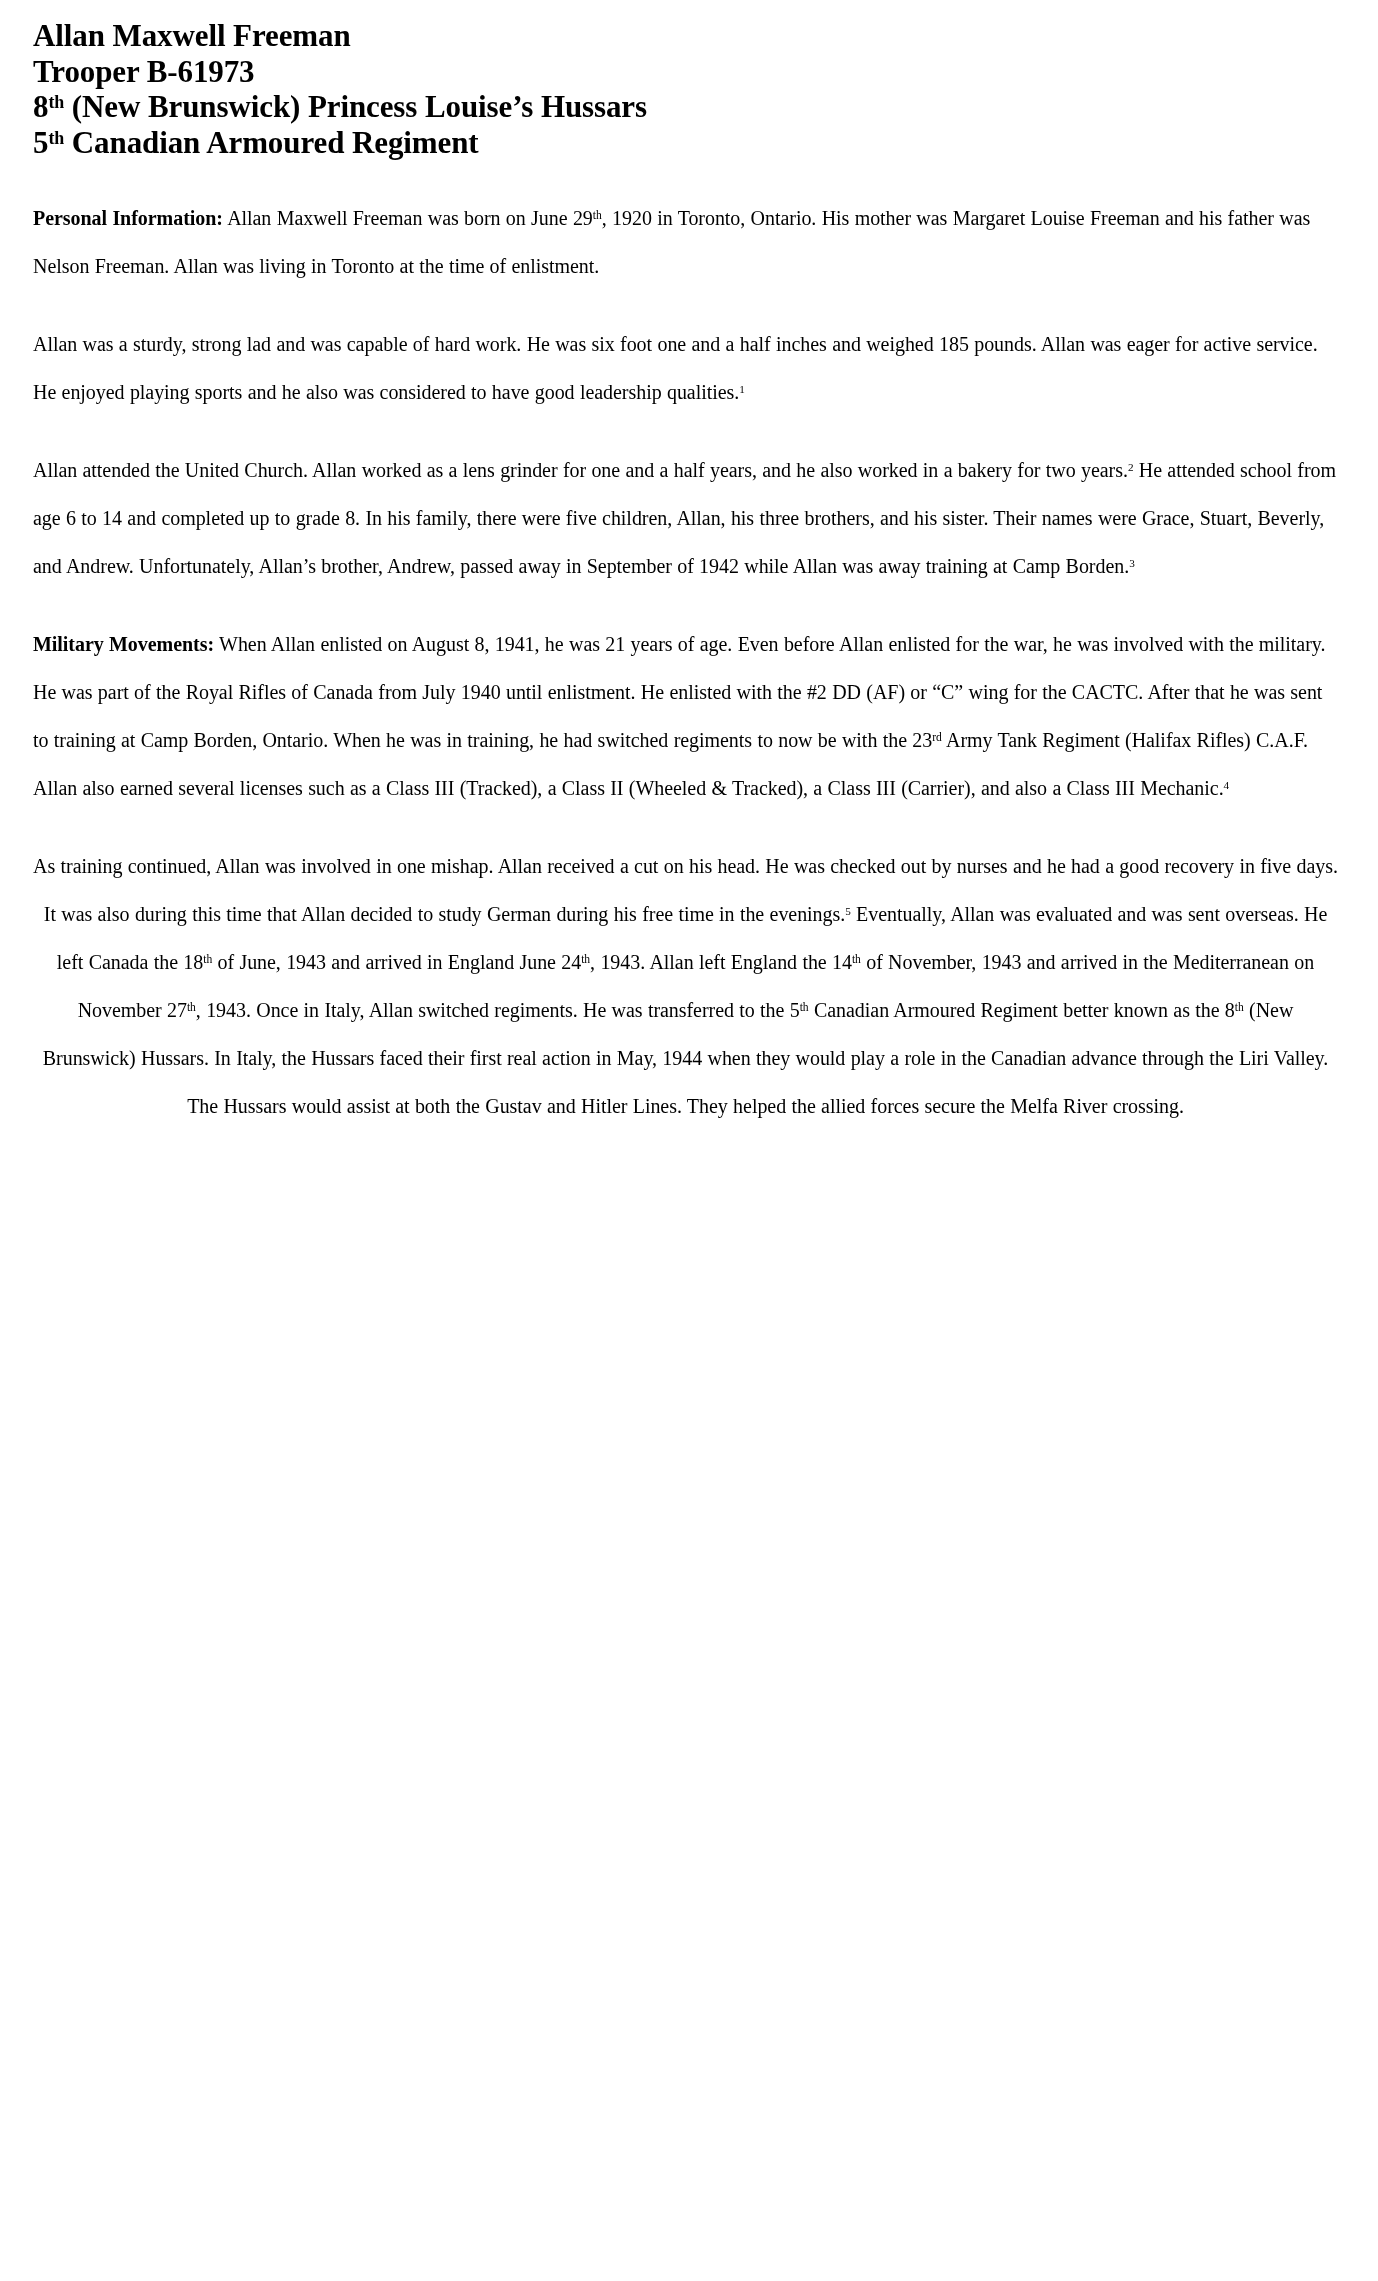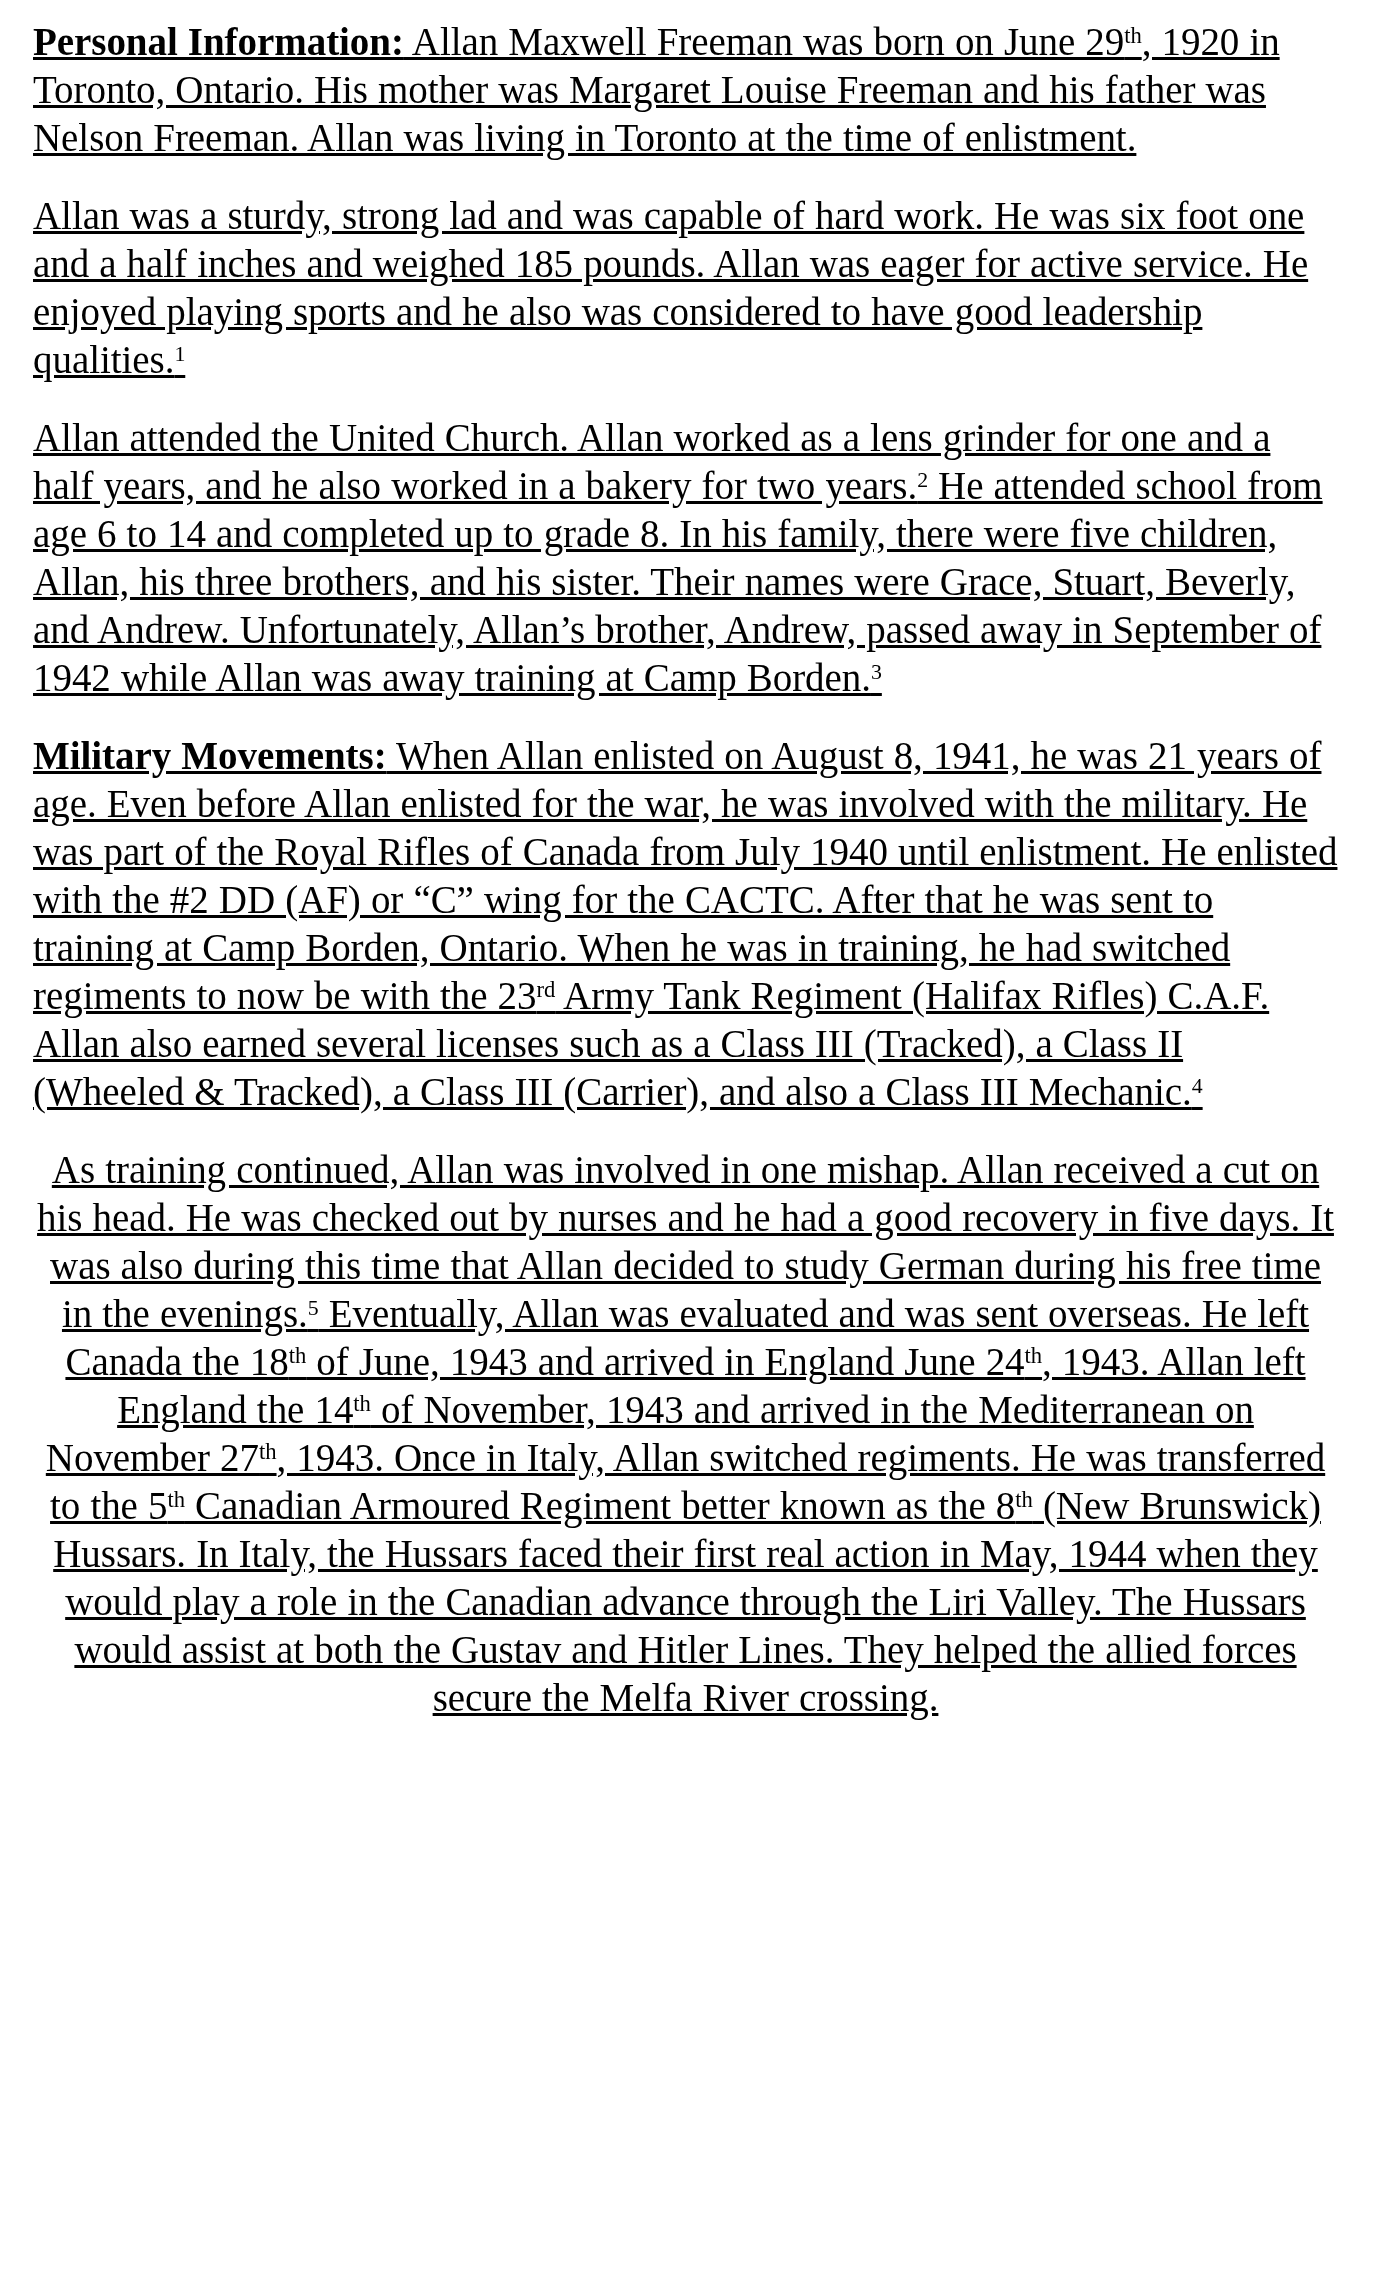--- a/index.html
+++ b/index.html
@@ -24,27 +24,26 @@
     margin: 0 0 34px 0;
   }
   .heading-line {
     font-size: 31px;
     line-height: 35.5px;
     font-weight: bold;
     letter-spacing: -0.1px;
     white-space: nowrap;
   }
   p.para {
-    font-size: 39px;
+    font-size: 20px;
     line-height: 48px;
     margin: 0 0 30px 0;
     text-align: left;
     letter-spacing: -0.05px;
     word-spacing: 0.4px;
-    text-decoration: underline;
   }
   p.para:last-child {
     margin-bottom: 0;
     text-align: center;
   }
   .lead {
     font-weight: bold;
   }
   sup {
     font-size: 0.58em;
@@ -54,20 +53,26 @@
   sup.note {
     font-size: 0.56em;
     vertical-align: 0.55em;
   }
 </style>
 </head>
 <body>
 
 <div id="doc">
 
+  <div class="heading-block">
+    <div class="heading-line">Allan Maxwell Freeman</div>
+    <div class="heading-line">Trooper B-61973</div>
+    <div class="heading-line"><span>8</span><sup>th</sup><span> (New Brunswick) Princess Louise’s Hussars</span></div>
+    <div class="heading-line"><span>5</span><sup>th</sup><span> Canadian Armoured Regiment</span></div>
+  </div>
 
   <p class="para"><span class="lead">Personal Information:</span><span> Allan Maxwell Freeman was born on June 29</span><sup>th</sup><span>, 1920 in Toronto, Ontario. His mother was Margaret Louise Freeman and his father was Nelson Freeman. Allan was living in Toronto at the time of enlistment.</span></p>
 
   <p class="para"><span>Allan was a sturdy, strong lad and was capable of hard work. He was six foot one and a half inches and weighed 185 pounds. Allan was eager for active service. He enjoyed playing sports and he also was considered to have good leadership qualities.</span><sup class="note">1</sup></p>
 
   <p class="para"><span>Allan attended the United Church. Allan worked as a lens grinder for one and a half years, and he also worked in a bakery for two years.</span><sup class="note">2</sup><span> He attended school from age 6 to 14 and completed up to grade 8. In his family, there were five children, Allan, his three brothers, and his sister. Their names were Grace, Stuart, Beverly, and Andrew. Unfortunately, Allan’s brother, Andrew, passed away in September of 1942 while Allan was away training at Camp Borden.</span><sup class="note">3</sup></p>
 
   <p class="para"><span class="lead">Military Movements:</span><span> When Allan enlisted on August 8, 1941, he was 21 years of age. Even before Allan enlisted for the war, he was involved with the military. He was part of the Royal Rifles of Canada from July 1940 until enlistment.  He enlisted with the #2 DD (AF) or “C” wing for the CACTC. After that he was sent to training at Camp Borden, Ontario.  When he was in training, he had switched regiments to now be with the 23</span><sup>rd</sup><span> Army Tank Regiment (Halifax Rifles) C.A.F. Allan also earned several licenses such as a Class III (Tracked), a Class II (Wheeled &amp; Tracked), a Class III (Carrier), and also a Class III Mechanic.</span><sup class="note">4</sup></p>
 
   <p class="para"><span>As training continued, Allan was involved in one mishap.  Allan received a cut on his head.  He was checked out by nurses and he had a good recovery in five days.  It was also during this time that Allan decided to study German during his free time in the evenings.</span><sup class="note">5</sup><span> Eventually, Allan was evaluated and was sent overseas.  He left Canada the 18</span><sup>th</sup><span> of June, 1943 and arrived in England June 24</span><sup>th</sup><span>, 1943.  Allan left England the 14</span><sup>th</sup><span> of November, 1943 and arrived in the Mediterranean on November 27</span><sup>th</sup><span>, 1943.  Once in Italy, Allan switched regiments. He was transferred to the 5</span><sup>th</sup><span> Canadian Armoured Regiment better known as the 8</span><sup>th</sup><span> (New Brunswick) Hussars.  In Italy, the Hussars faced their first real action in May, 1944 when they would play a role in the Canadian advance through the Liri Valley. The Hussars would assist at both the Gustav and Hitler Lines. They helped the allied forces secure the Melfa River crossing.</span></p>

